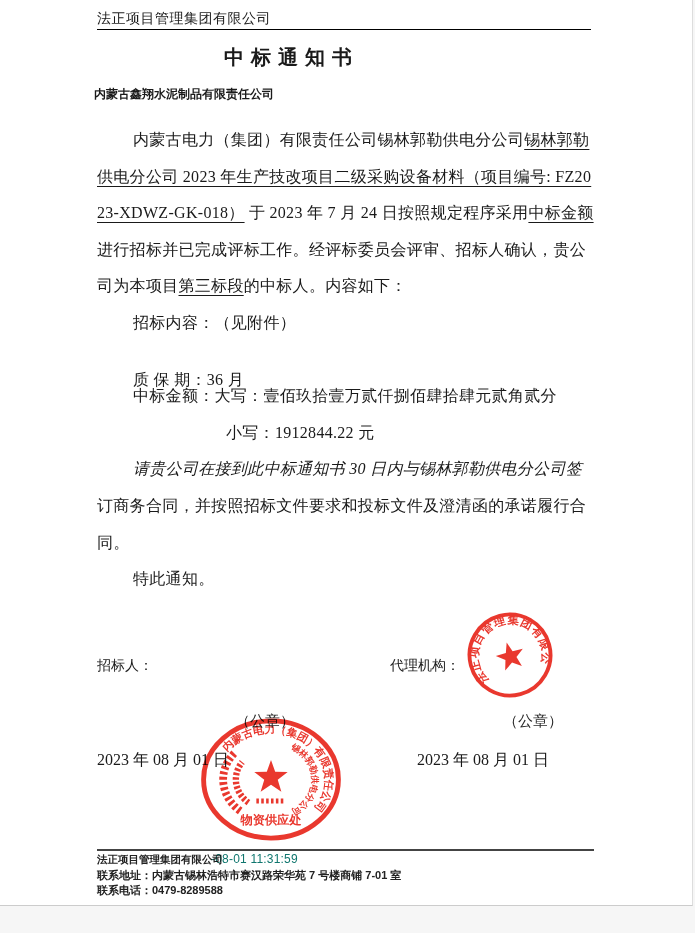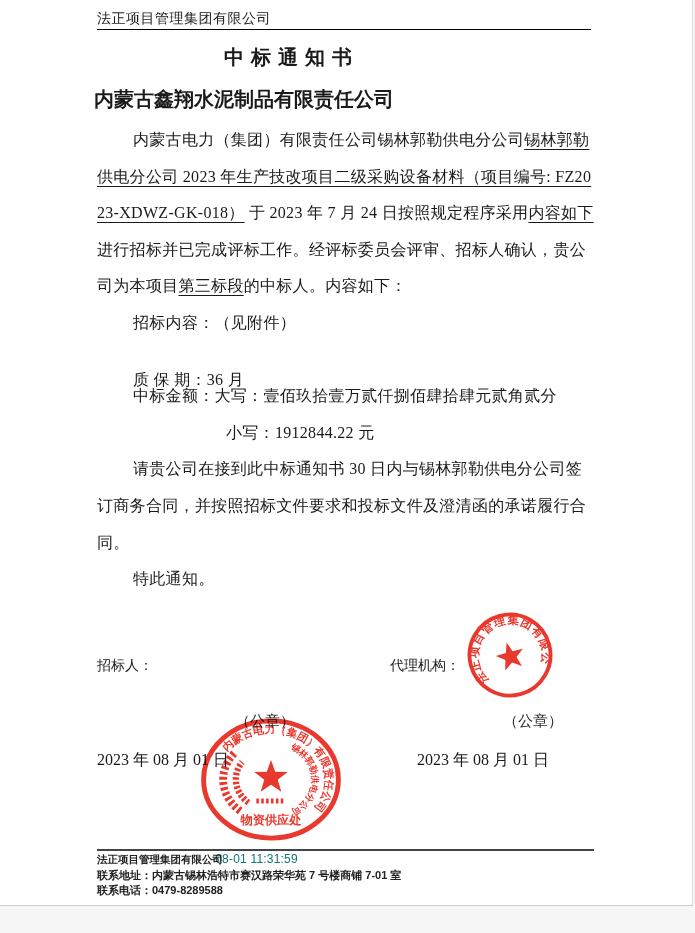--- a/index.html
+++ b/index.html
@@ -11,21 +11,21 @@
   }
   .page{
     position:absolute;left:0;top:0;width:692px;height:905px;
     background:#ffffff;
     border-right:1px solid #ddd;border-bottom:1px solid #ccc;
   }
   .abs{position:absolute;white-space:nowrap;}
   .header-company{left:97px;top:10px;font-size:14px;letter-spacing:.5px;}
   .header-rule{left:97px;top:29px;width:494px;height:0;border-top:1.6px solid #000;}
   .doc-title{left:224px;top:44px;font-size:20px;font-weight:bold;letter-spacing:1px;}
-  .addressee{left:94px;top:86px;font-size:20px;font-weight:bold;}
+  .addressee{left:94px;top:86px;font-size:12px;font-weight:bold;}
   .bline{position:absolute;font-size:16px;line-height:20px;white-space:nowrap;letter-spacing:.3px;}
   .ind-para{left:133px;}
   .ind-flush{left:97px;}
   .ind-amount{left:226px;}
   .u{text-decoration:underline;text-underline-offset:4px;text-decoration-thickness:1px;}
   .sig-label{font-size:14px;top:641px;margin-top:16px;}
   .sig-bidder{left:97px;}
   .sig-agency{left:390px;}
   .seal-note{font-size:15px;color:#2a2a2a;}
   .seal-note-left{left:235px;top:712px;}
@@ -54,28 +54,28 @@
   <div class="abs header-company">法正项目管理集团有限公司</div>
   <div class="abs header-rule"></div>
 
   <div class="abs doc-title">中 标 通 知 书</div>
 
   <div class="abs addressee">内蒙古鑫翔水泥制品有限责任公司</div>
 
   <div>
       <div class="bline ind-para" style="top: 130px;"><span>内蒙古电力（集团）有限责任公司锡林郭勒供电分公司</span><span class="u">锡林郭勒</span></div>
       <div class="bline ind-flush" style="top: 167px; font-family: Liberation Serif, serif;"><span class="u">供电分公司 2023 年生产技改项目二级采购设备材料（项目编号: FZ20</span></div>
-      <div class="bline ind-flush" style="top: 203px;"><span class="u">23-XDWZ-GK-018）</span><span> 于 2023 年 7 月 24 日按照规定程序采用</span><span class="u">内容如下</span></div>
+      <div class="bline ind-flush" style="top: 203px;"><span class="u">23-XDWZ-GK-018）</span><span> 于 2023 年 7 月 24 日按照规定程序采用</span><span class="u">中标金额</span></div>
       <div class="bline ind-flush" style="top: 240px;"><span>进行招标并已完成评标工作。经评标委员会评审、招标人确认，贵公</span></div>
       <div class="bline ind-flush" style="top: 276px;"><span>司为本项目</span><span class="u">第三标段</span><span>的中标人。内容如下：</span></div>
       <div class="bline ind-para" style="top: 313px;"><span>招标内容：（见附件）</span></div>
       <div class="bline ind-para" style="top: 370px;"><span>质 保 期：36 月</span></div>
       <div class="bline ind-para" style="top: 386px;"><span>中标金额：大写：壹佰玖拾壹万贰仟捌佰肆拾肆元贰角贰分</span></div>
       <div class="bline ind-amount" style="top: 423px;"><span>小写：1912844.22 元</span></div>
-      <div class="bline ind-para" style="top: 459px;"><span>请贵公司在接到此中标通知书 30 日内与锡林郭勒供电分公司签</span></div>
+      <div class="bline ind-para" style="top: 459px; font-style: italic;"><span>请贵公司在接到此中标通知书 30 日内与锡林郭勒供电分公司签</span></div>
       <div class="bline ind-flush" style="top: 496px;"><span>订商务合同，并按照招标文件要求和投标文件及澄清函的承诺履行合</span></div>
       <div class="bline ind-flush" style="top: 533px;"><span>同。</span></div>
       <div class="bline ind-para" style="top: 569px;"><span>特此通知。</span></div>
     </div>
 
   <div class="abs sig-label sig-bidder">招标人：</div>
   <div class="abs sig-label sig-agency">代理机构：</div>
 
   <div class="abs seal-note seal-note-left">（公章）</div>
   <div class="abs seal-note seal-note-right">（公章）</div>

